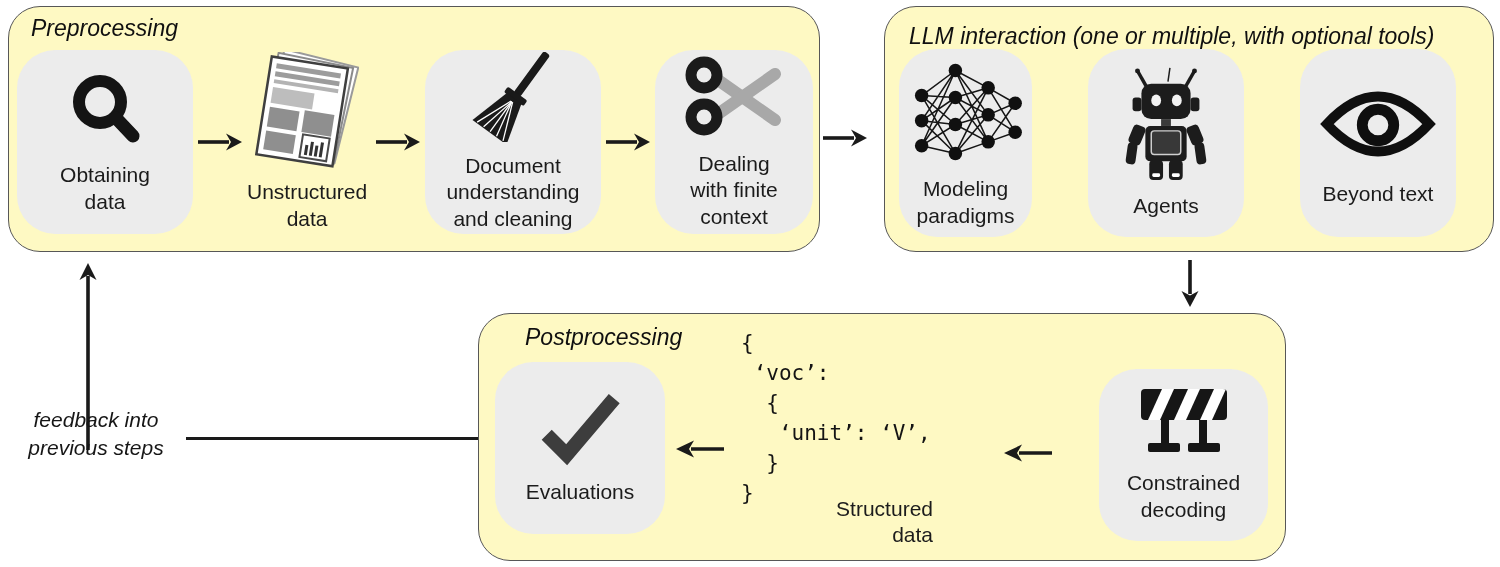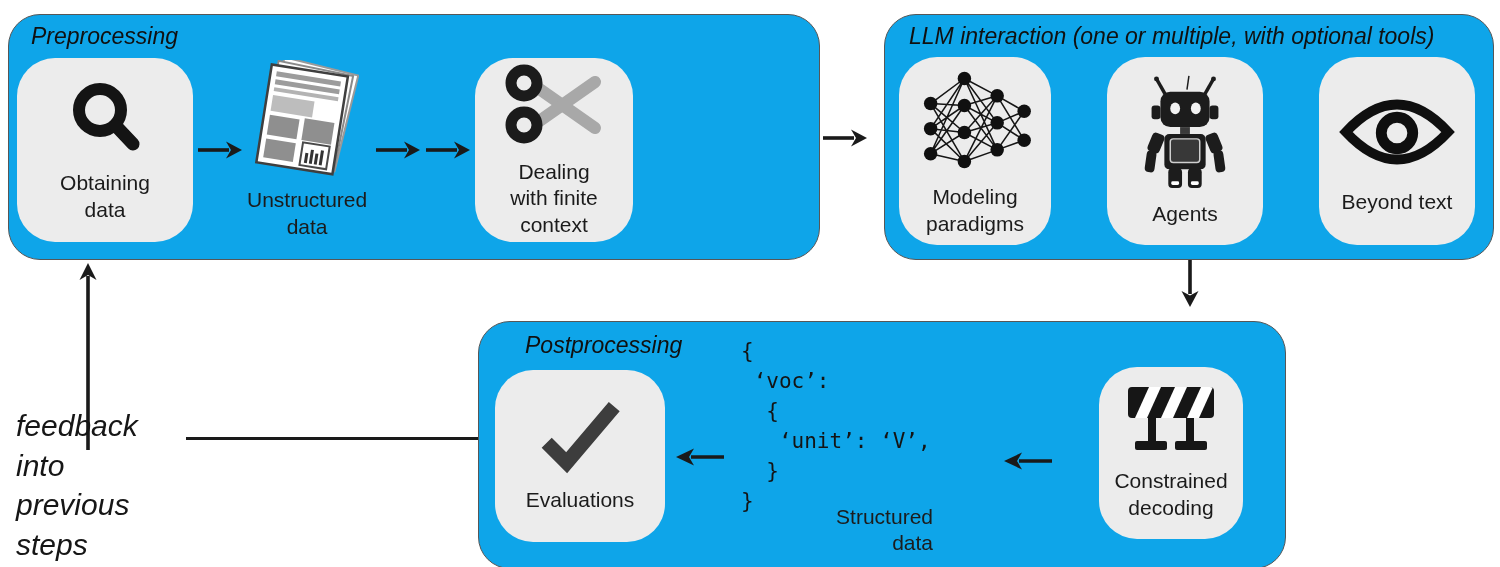--- a/index.html
+++ b/index.html
@@ -2,21 +2,21 @@
 <html><head>
 <meta charset="utf-8">
 <style>
   * { margin:0; padding:0; box-sizing:border-box; }
   html,body { background:#ffffff; }
   .canvas {
     position:relative; width:1500px; height:567px; background:#ffffff;
     font-family:"Liberation Sans", sans-serif; color:#1c1c1c; overflow:hidden;
   }
   .group {
-    position:absolute; border:1.5px solid #575757; border-radius:32px; background:#0ea5e9;margin-top:8px;
+    position:absolute; border:1.5px solid #575757; border-radius:32px; background:#fef9c3;
   }
   .group-title {
     position:absolute; font-style:italic; font-size:23px; color:#101010; white-space:nowrap;
   }
   .row { position:absolute; display:flex; align-items:center; }
   .tile {
     background:#ececec; border-radius:38px;
     display:flex; flex-direction:column; align-items:center; justify-content:center;
     text-align:center; flex:0 0 auto;
   }
@@ -30,22 +30,22 @@
     position:absolute; font-family:"DejaVu Sans Mono", monospace;
     font-size:21px; line-height:30px; color:#141414;
   }
   .code div { white-space:pre; }
   .code-caption {
     position:absolute; width:124px; text-align:right;
     font-size:21px; line-height:1.25; white-space:pre-line;
     font-family:"Liberation Sans", sans-serif;
   }
   .feedback-label {
-    position:absolute; font-style:italic; font-size:30px; line-height:1.32;
-    text-align:left; white-space:pre-line; color:#161616;
+    position:absolute; font-style:italic; font-size:21px; line-height:1.32;
+    text-align:center; white-space:pre-line; color:#161616;
   }
   .hline { position:absolute; height:3px; background:#1a1a1a; }
 </style>
 </head>
 <body>
 
 <div class="canvas">
 
   <section class="group" style="left:8px; top:6px; width:812px; height:246px;">
     <div class="group-title" style="left:22px; top:8px;">Preprocessing</div>
@@ -88,20 +88,39 @@
         </svg>
         <div class="plain-label">Unstructured
 data</div>
       </div>
 
       <svg class="arrow" width="46" height="22" viewBox="0 0 46 22">
         <line x1="1" y1="11" x2="32" y2="11" stroke="#1a1a1a" stroke-width="3.6"></line>
         <polygon points="29,2.5 45,11 29,19.5 34,11" fill="#1a1a1a"></polygon>
       </svg>
 
+      <div class="tile" style="width:176px; height:184px;">
+        <svg width="92" height="90" viewBox="0 0 92 90">
+          <g transform="rotate(36 46 48)">
+            <rect x="42" y="-10" width="8" height="52" rx="3" fill="#1a1a1a"></rect>
+            <rect x="34" y="40" width="24" height="7" rx="2" fill="#1a1a1a"></rect>
+            <polygon points="37,46 55,46 67,88 25,88" fill="#1a1a1a"></polygon>
+            <g stroke="#ffffff" stroke-width="1.3">
+              <line x1="45" y1="50" x2="30" y2="87"></line>
+              <line x1="46" y1="50" x2="38" y2="87"></line>
+              <line x1="46" y1="50" x2="46" y2="87"></line>
+              <line x1="46" y1="50" x2="54" y2="87"></line>
+              <line x1="47" y1="50" x2="62" y2="87"></line>
+            </g>
+          </g>
+        </svg>
+        <div class="tile-label">Document
+understanding
+and cleaning</div>
+      </div>
 
       <svg class="arrow" width="46" height="22" viewBox="0 0 46 22">
         <line x1="1" y1="11" x2="32" y2="11" stroke="#1a1a1a" stroke-width="3.6"></line>
         <polygon points="29,2.5 45,11 29,19.5 34,11" fill="#1a1a1a"></polygon>
       </svg>
 
       <div class="tile" style="width:158px; height:184px;text-align:center;">
         <svg width="104" height="86" viewBox="0 0 104 86">
           <line x1="36" y1="26" x2="93" y2="66" stroke="#a8a8a8" stroke-width="12" stroke-linecap="round"></line>
           <line x1="36" y1="60" x2="93" y2="20" stroke="#a8a8a8" stroke-width="12" stroke-linecap="round"></line>
@@ -115,25 +134,25 @@
 
     </div>
   </section>
 
   <svg class="abs" style="left:822px; top:127px;" width="46" height="22" viewBox="0 0 46 22">
     <line x1="1" y1="11" x2="32" y2="11" stroke="#1a1a1a" stroke-width="3.6"></line>
     <polygon points="29,2.5 45,11 29,19.5 34,11" fill="#1a1a1a"></polygon>
   </svg>
 
   <section class="group" style="left:884px; top:6px; width:610px; height:246px;">
-    <div class="group-title" style="left:24px; top:8px;">LLM interaction (one or multiple, with optional tools)</div>
+    <div class="group-title" style="left:24px; top:16px;">LLM interaction (one or multiple, with optional tools)</div>
 
     <div class="row" style="left:14px; top:40px; height:192px; gap:56px;">
 
-      <div class="tile" style="width:152px; height:188px;">
+      <div class="tile" style="width:133px; height:188px;">
         <svg width="118" height="108" viewBox="0 0 122 112">
           <g stroke="#161616" stroke-width="1.6">
             <path fill="none" d="M15,40 L50,14 M15,40 L50,42 M15,40 L50,70 M15,40 L50,100
                                  M15,66 L50,14 M15,66 L50,42 M15,66 L50,70 M15,66 L50,100
                                  M15,92 L50,14 M15,92 L50,42 M15,92 L50,70 M15,92 L50,100"></path>
             <path fill="none" d="M50,14 L84,32 M50,14 L84,60 M50,14 L84,88
                                  M50,42 L84,32 M50,42 L84,60 M50,42 L84,88
                                  M50,70 L84,32 M50,70 L84,60 M50,70 L84,88
                                  M50,100 L84,32 M50,100 L84,60 M50,100 L84,88"></path>
             <path fill="none" d="M84,32 L112,48 M84,32 L112,78 M84,60 L112,48 M84,60 L112,78 M84,88 L112,48 M84,88 L112,78"></path>
@@ -226,21 +245,21 @@
       <div>}</div>
     </div>
     <div class="code-caption" style="left:330px; top:182px;">Structured
 data</div>
 
     <svg class="abs" style="left:524px; top:128px;" width="50" height="22" viewBox="0 0 50 22">
       <line x1="49" y1="11" x2="16" y2="11" stroke="#1a1a1a" stroke-width="3.6"></line>
       <polygon points="19,2.5 1,11 19,19.5 14,11" fill="#1a1a1a"></polygon>
     </svg>
 
-    <div class="tile abs" style="left:620px; top:45px; width:144px; height:172px;">
+    <div class="tile abs" style="left:620px; top:55px; width:169px; height:172px;">
       <svg width="96" height="72" viewBox="0 0 96 72">
         <defs>
             <clipPath id="barclip">
               <rect x="5" y="2" width="86" height="31" rx="4"></rect>
             </clipPath>
           </defs>
         <rect x="5" y="2" width="86" height="31" rx="4" fill="#161616"></rect>
         <g clip-path="url(#barclip)" fill="#ffffff">
           <polygon points="12,33 26,2 38,2 24,33"></polygon>
           <polygon points="38,33 52,2 64,2 50,33"></polygon>

